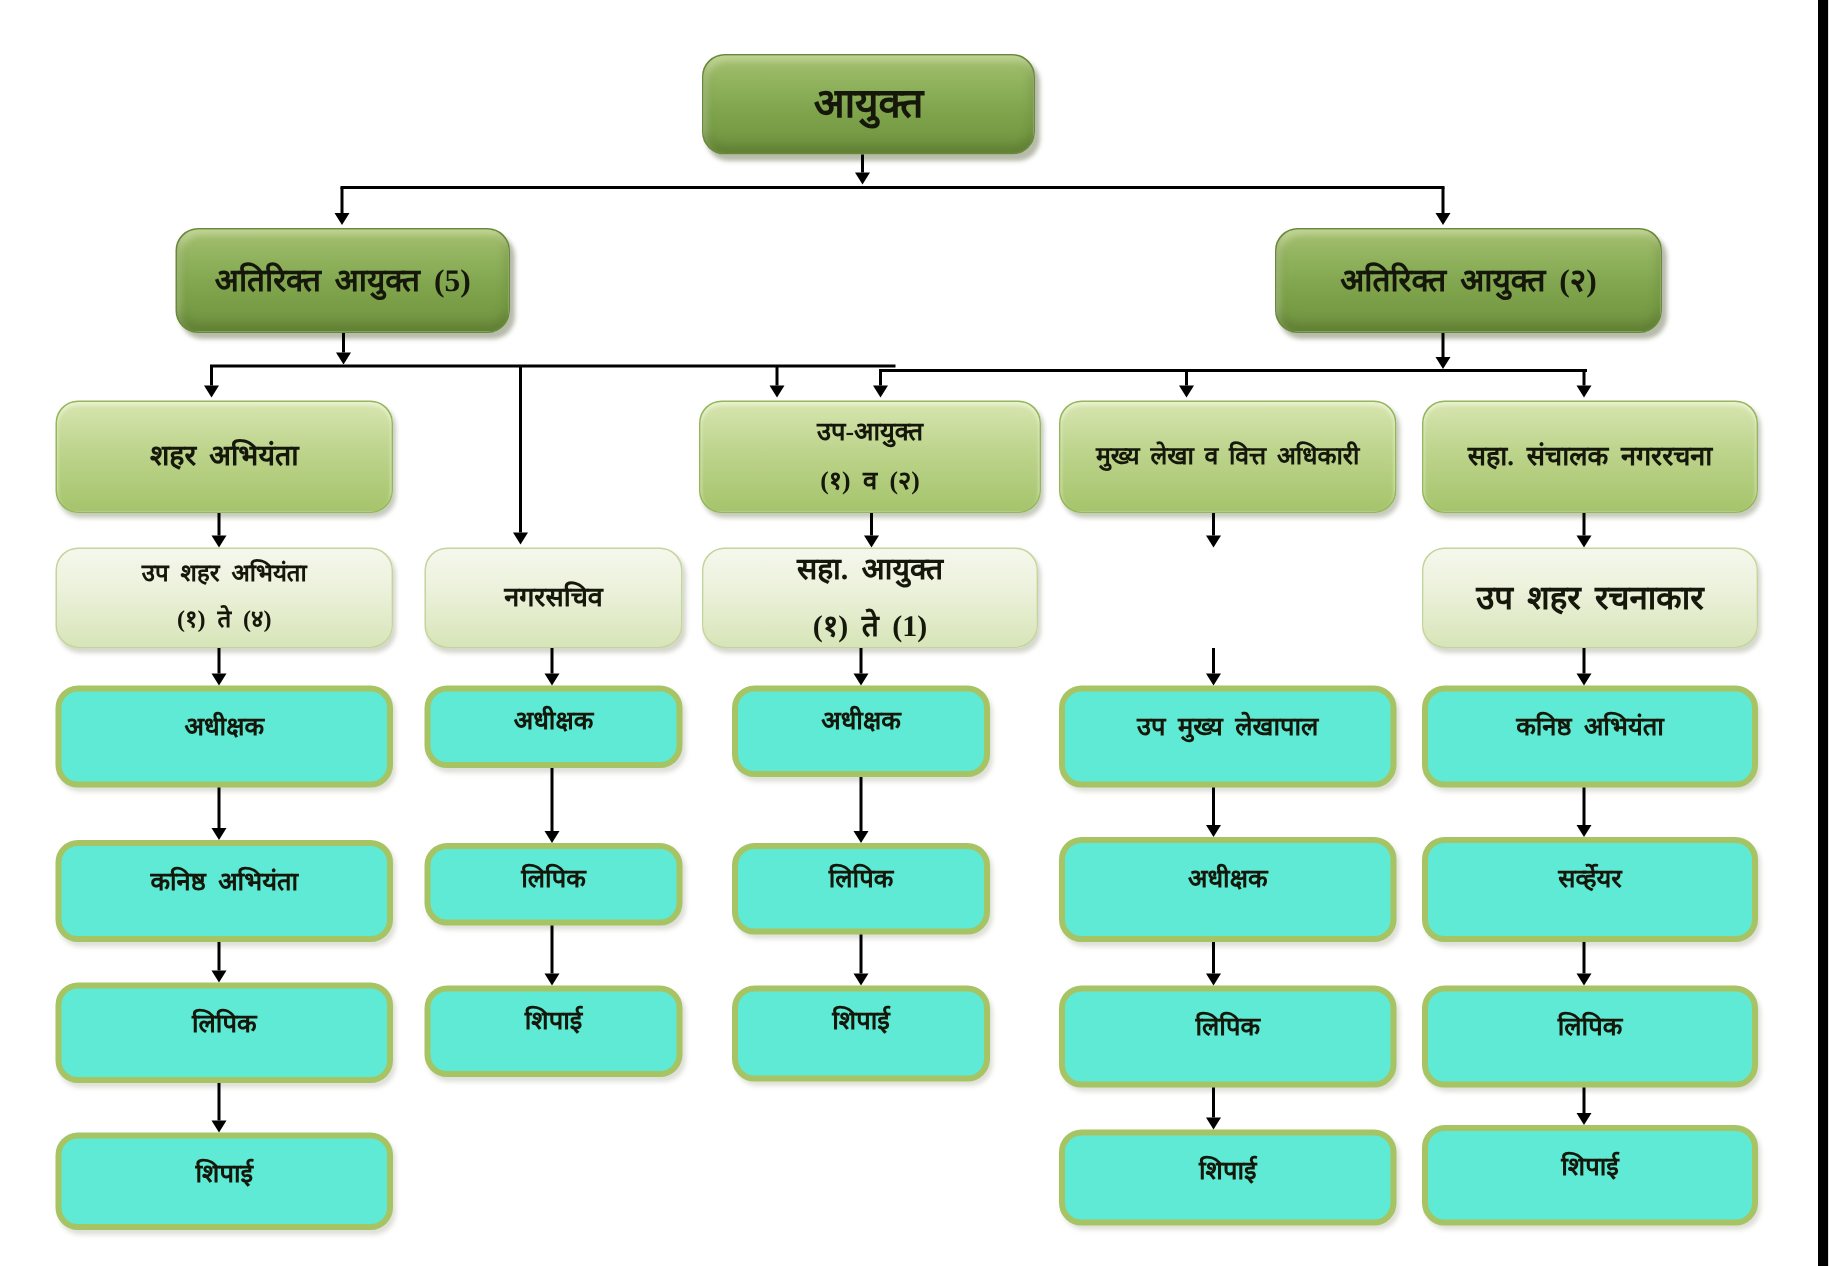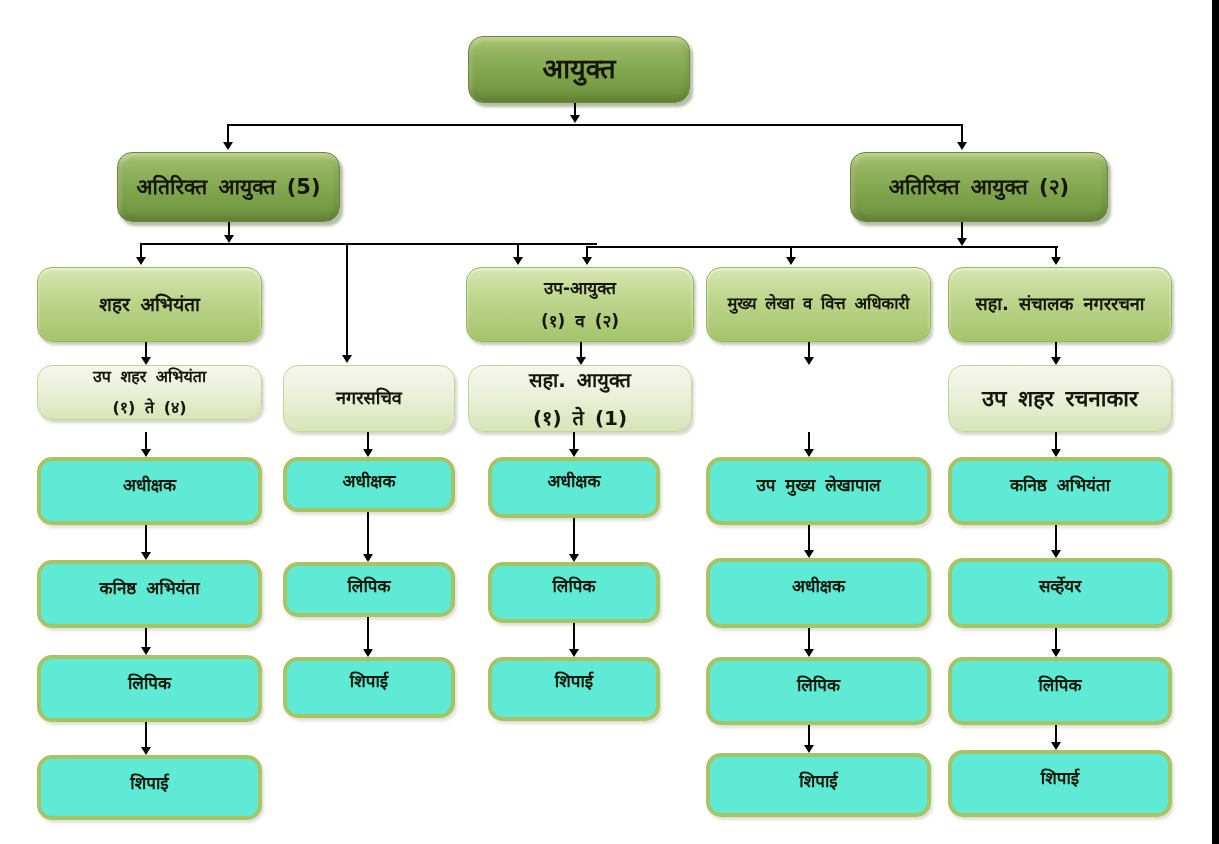--- a/index.html
+++ b/index.html
@@ -4,20 +4,21 @@
 <style>
   html,body{margin:0;padding:0;background:#ffffff;}
   #stage{
     position:relative;width:1219px;height:844px;background:#ffffff;overflow:hidden;
     font-family:"DejaVu Sans", sans-serif;
   }
   .box{
     position:absolute;display:flex;flex-direction:column;align-items:center;justify-content:center;
     text-align:center;font-weight:700;color:#15170a;border-radius:15px;word-spacing:4px;line-height:1.35;
     box-sizing:border-box;
+    font-family:Liberation Serif, serif;
   }
   .l12{
     background:linear-gradient(180deg,#a6c070 0%,#8fb15c 30%,#7da24a 62%,#6f9340 100%);
     box-shadow:3px 4px 3px rgba(110,120,85,.5), inset 0 -5px 7px rgba(75,100,35,.45), inset 2px 3px 5px rgba(225,238,195,.55);
     border:1px solid #69893a;
   }
   .l3{
     background:linear-gradient(180deg,#d7e5b0 0%,#bdd48c 45%,#a5c46b 100%);
     box-shadow:2px 3px 3px rgba(130,140,110,.45), inset 0 2px 3px rgba(240,248,220,.8);
     border:1px solid #95b65b;
@@ -67,21 +68,21 @@
     <span>उप-आयुक्त</span>
     <span>(१) व (२)</span>
   </div>
   <div class="box l3" style="left:706px;top:267px;width:225px;height:75px;font-size:16.5px;word-spacing:3px">
     <span>मुख्य लेखा व वित्त अधिकारी</span>
   </div>
   <div class="box l3" style="left:948px;top:267px;width:224px;height:75px;font-size:18px">
     <span>सहा. संचालक नगररचना</span>
   </div>
 
-  <div class="box l4 two" style="left:37px;top:365px;width:225px;height:55px;font-size:16px">
+  <div class="box l4 two" style="left:37px;top:365px;width:225px;height:67px;font-size:16px">
     <span>उप शहर अभियंता</span>
     <span>(१) ते (४)</span>
   </div>
   <div class="box l4" style="left:283px;top:365px;width:172px;height:67px;font-size:18px">
     <span>नगरसचिव</span>
   </div>
   <div class="box l4 two" style="left:468px;top:365px;width:224px;height:67px;font-size:20px">
     <span>सहा. आयुक्त</span>
     <span>(१) ते (1)</span>
   </div>

